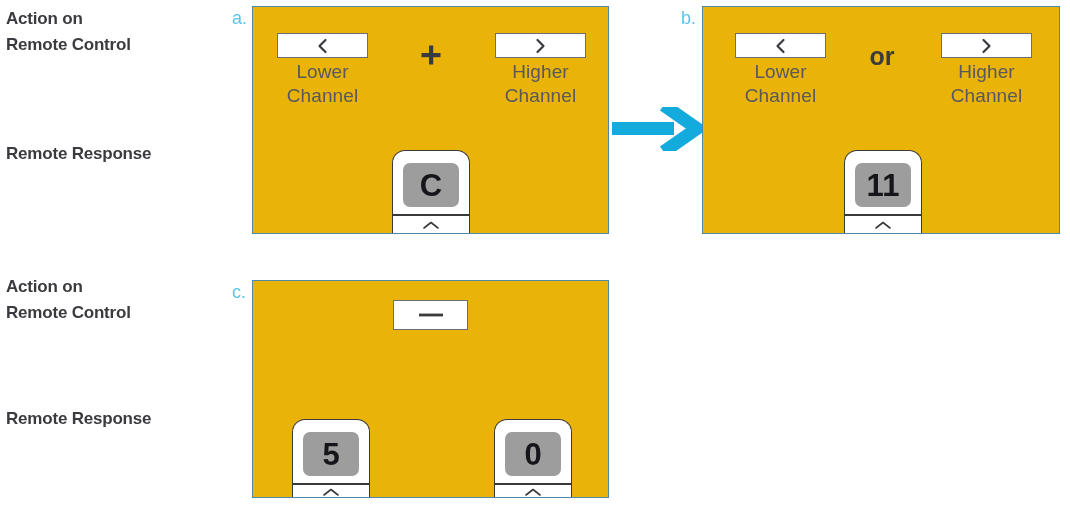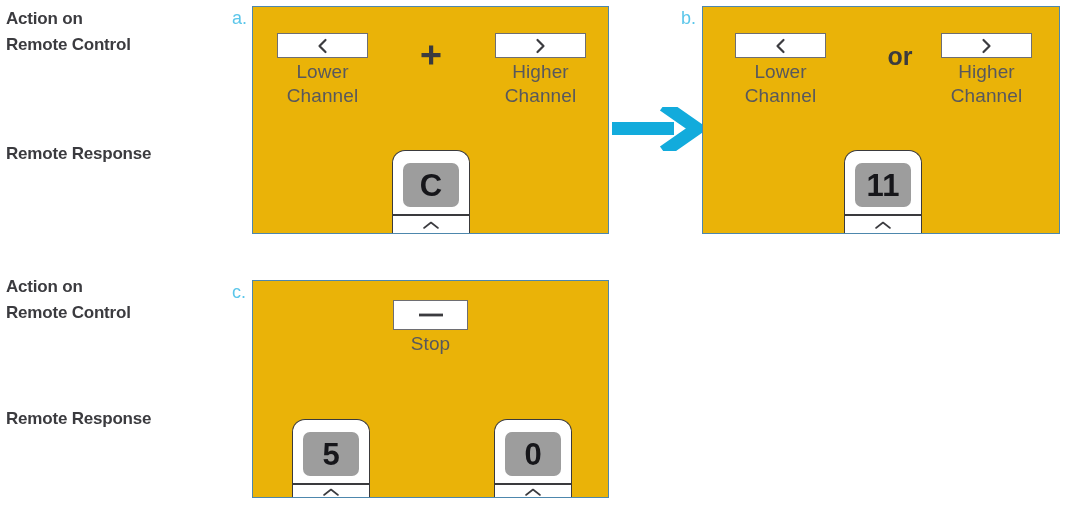--- a/index.html
+++ b/index.html
@@ -198,21 +198,21 @@
   <div class="keybox" style="left:32px; top:26px; width:91px; height:25px;">
     <span>
       <svg width="13" height="18" viewBox="0 0 13 18">
         <polyline points="9.5,3 3.5,9 9.5,15" fill="none" stroke="#3b3b3f" stroke-width="2.2" stroke-linecap="round" stroke-linejoin="round"></polyline>
       </svg>
     </span>
   </div>
   <div class="keycap" style="left:22px; top:53px; width:111px;">Lower
 Channel</div>
 
-  <div class="glyph-or" style="left:173px; top:37px; width:48px; text-align:center;">or</div>
+  <div class="glyph-or" style="left:155px; top:37px; width:48px; text-align:center;">or</div>
 
   <div class="keybox" style="left:238px; top:26px; width:91px; height:25px;">
     <span>
       <svg width="13" height="18" viewBox="0 0 13 18">
         <polyline points="3.5,3 9.5,9 3.5,15" fill="none" stroke="#3b3b3f" stroke-width="2.2" stroke-linecap="round" stroke-linejoin="round"></polyline>
       </svg>
     </span>
   </div>
   <div class="keycap" style="left:228px; top:53px; width:111px;">Higher
 Channel</div>
@@ -233,21 +233,20 @@
 
 <div class="panel" style="left:252px; top:280px; width:357px; height:218px;">
 
   <div class="keybox" style="left:140px; top:19px; width:75px; height:30px;">
     <span>
       <svg width="26" height="8" viewBox="0 0 26 8">
         <rect x="1" y="2.6" width="24" height="2.8" fill="#3b3b3f"></rect>
       </svg>
     </span>
   </div>
-  <div class="keycap" style="left:130px; top:51px; width:95px;">Stop</div>
 
   <div class="remote" style="left:39px; top:138px; width:78px; height:80px;">
     <div class="remote-body"></div>
     <div class="remote-screen" style="left:11px; top:13px; width:56px; height:44px; font-size:31px;">5</div>
     <div class="remote-divider" style="left:1px; top:64px; width:76px;"></div>
     <div class="remote-chev" style="left:0px; top:66px; width:78px; height:14px;">
       <svg width="20" height="11" viewBox="0 0 20 11">
         <polyline points="3,8 10,2.5 17,8" fill="none" stroke="#3b3b3f" stroke-width="1.6" stroke-linecap="round" stroke-linejoin="round"></polyline>
       </svg>
     </div>

